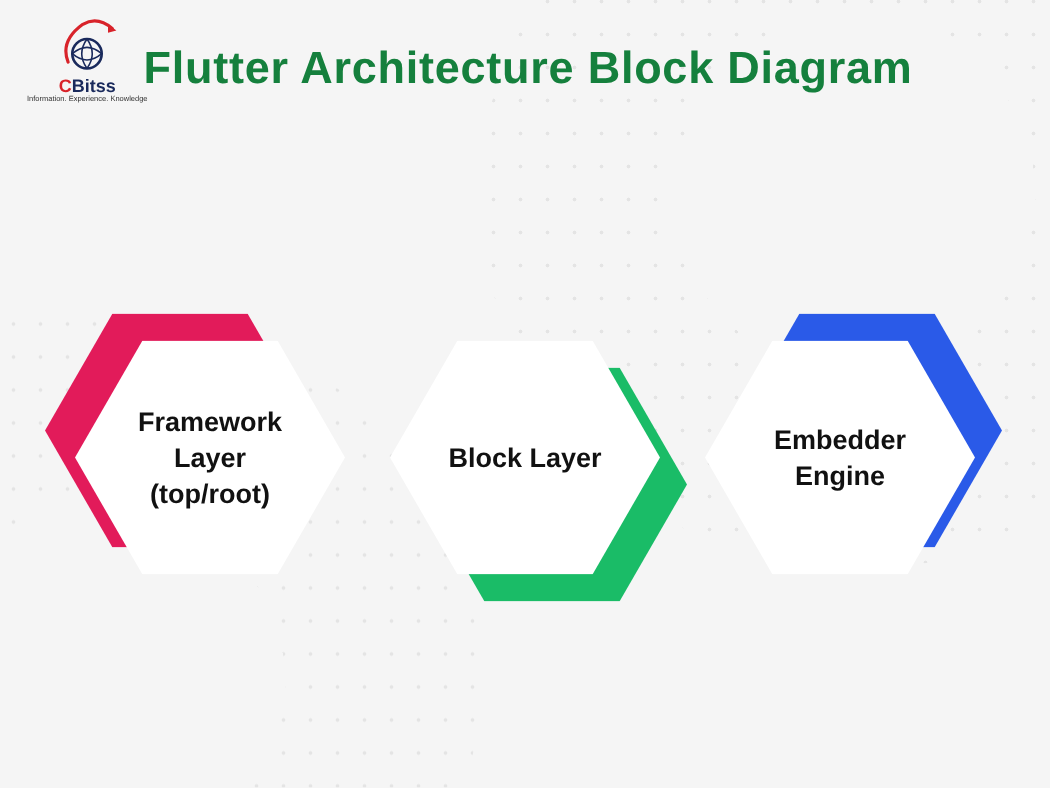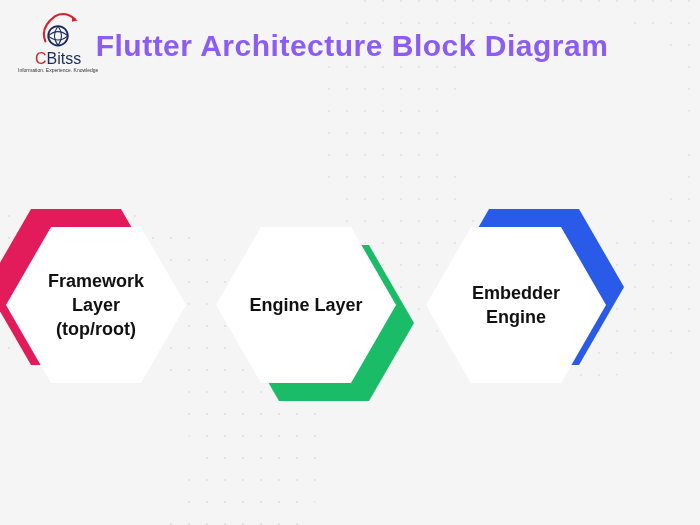--- a/index.html
+++ b/index.html
@@ -44,50 +44,50 @@
       left: 18px;
       display: flex;
       flex-direction: column;
       align-items: center;
     }
     .logo-icon {
       width: 42px;
       height: 42px;
     }
     .logo-text {
-      font-size: 16px;
-      font-weight: normal;
+      font-size: 12px;
+      font-weight: bold;
       color: #1a2a5c;
       margin-top: -4px;
     }
     .logo-text .accent { color: #d8232a; }
     .logo-tagline {
       font-size: 5px;
       color: #333;
       margin-top: -1px;
     }
     .title {
       position: absolute;
       top: 26px;
       left: 4px;
       right: 0;
       text-align: center;
       font-size: 30px;
       font-weight: 800;
-      color: #8b5cf6;
+      color: #15803d;
       line-height: 1.3;
       letter-spacing: 0.5px;
     }
     .hex-row {
       position: absolute;
       top: 215px;
       left: 0;
       right: 0;
       display: flex;
-      justify-content: flex-start;
+      justify-content: center;
       gap: 18px;
     }
     .hex-box {
       width: 192px;
       height: 180px;
       position: relative;
     }
     .hex-back {
       position: absolute;
       width: 180px;
@@ -145,21 +145,21 @@
 <div class="hex-row">
   <div class="hex-box">
     <div class="hex-back pink"></div>
     <div class="hex-front">
       <div class="hex-label">Framework Layer (top/root)</div>
     </div>
   </div>
   <div class="hex-box">
     <div class="hex-back green"></div>
     <div class="hex-front">
-      <div class="hex-label">Engine Layer</div>
+      <div class="hex-label">Block Layer</div>
     </div>
   </div>
   <div class="hex-box">
     <div class="hex-back blue"></div>
     <div class="hex-front">
       <div class="hex-label">Embedder Engine</div>
     </div>
   </div>
 </div>
 

